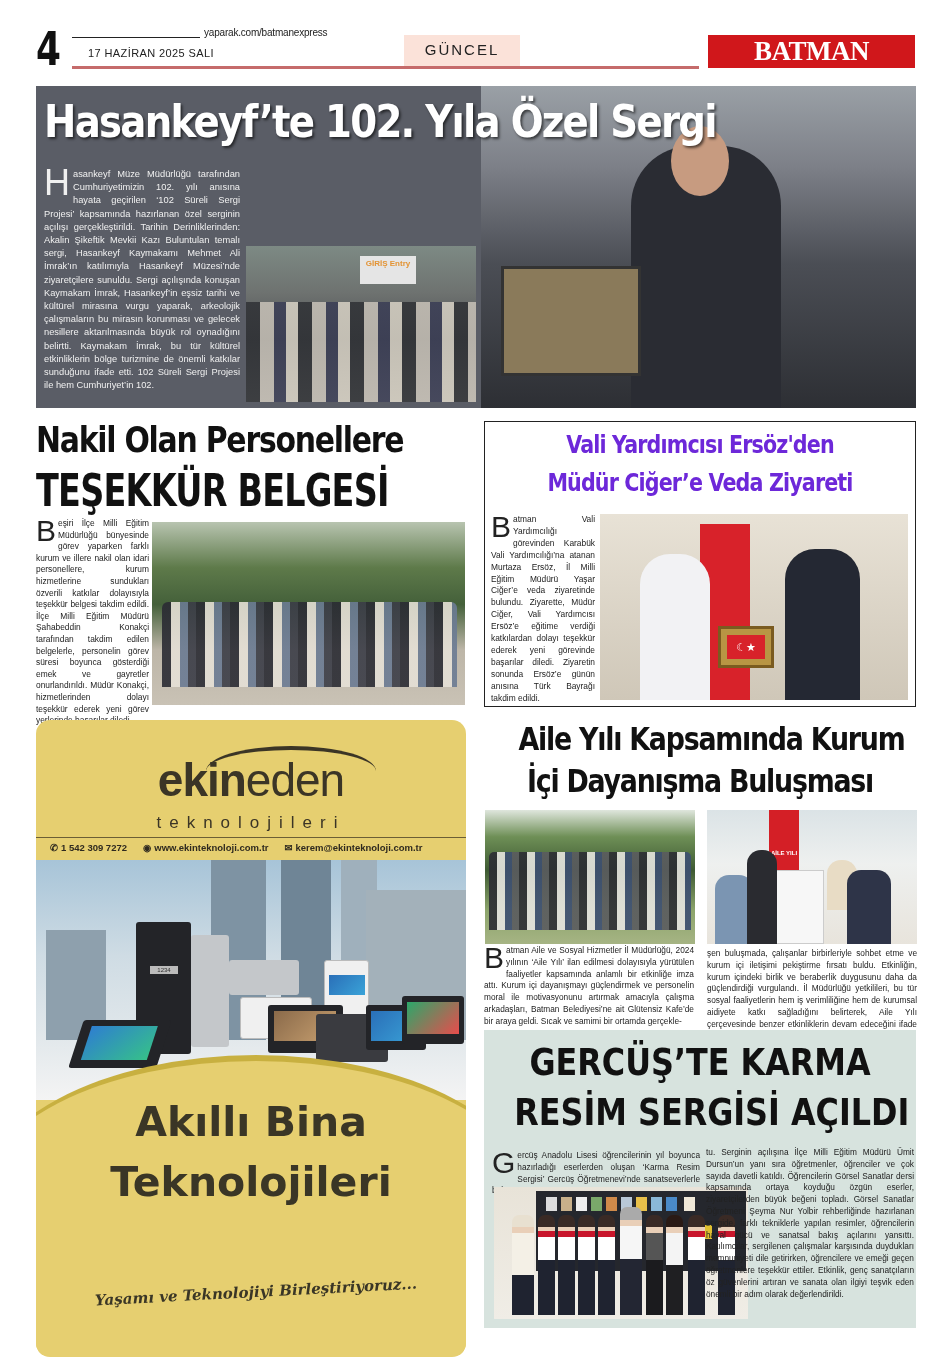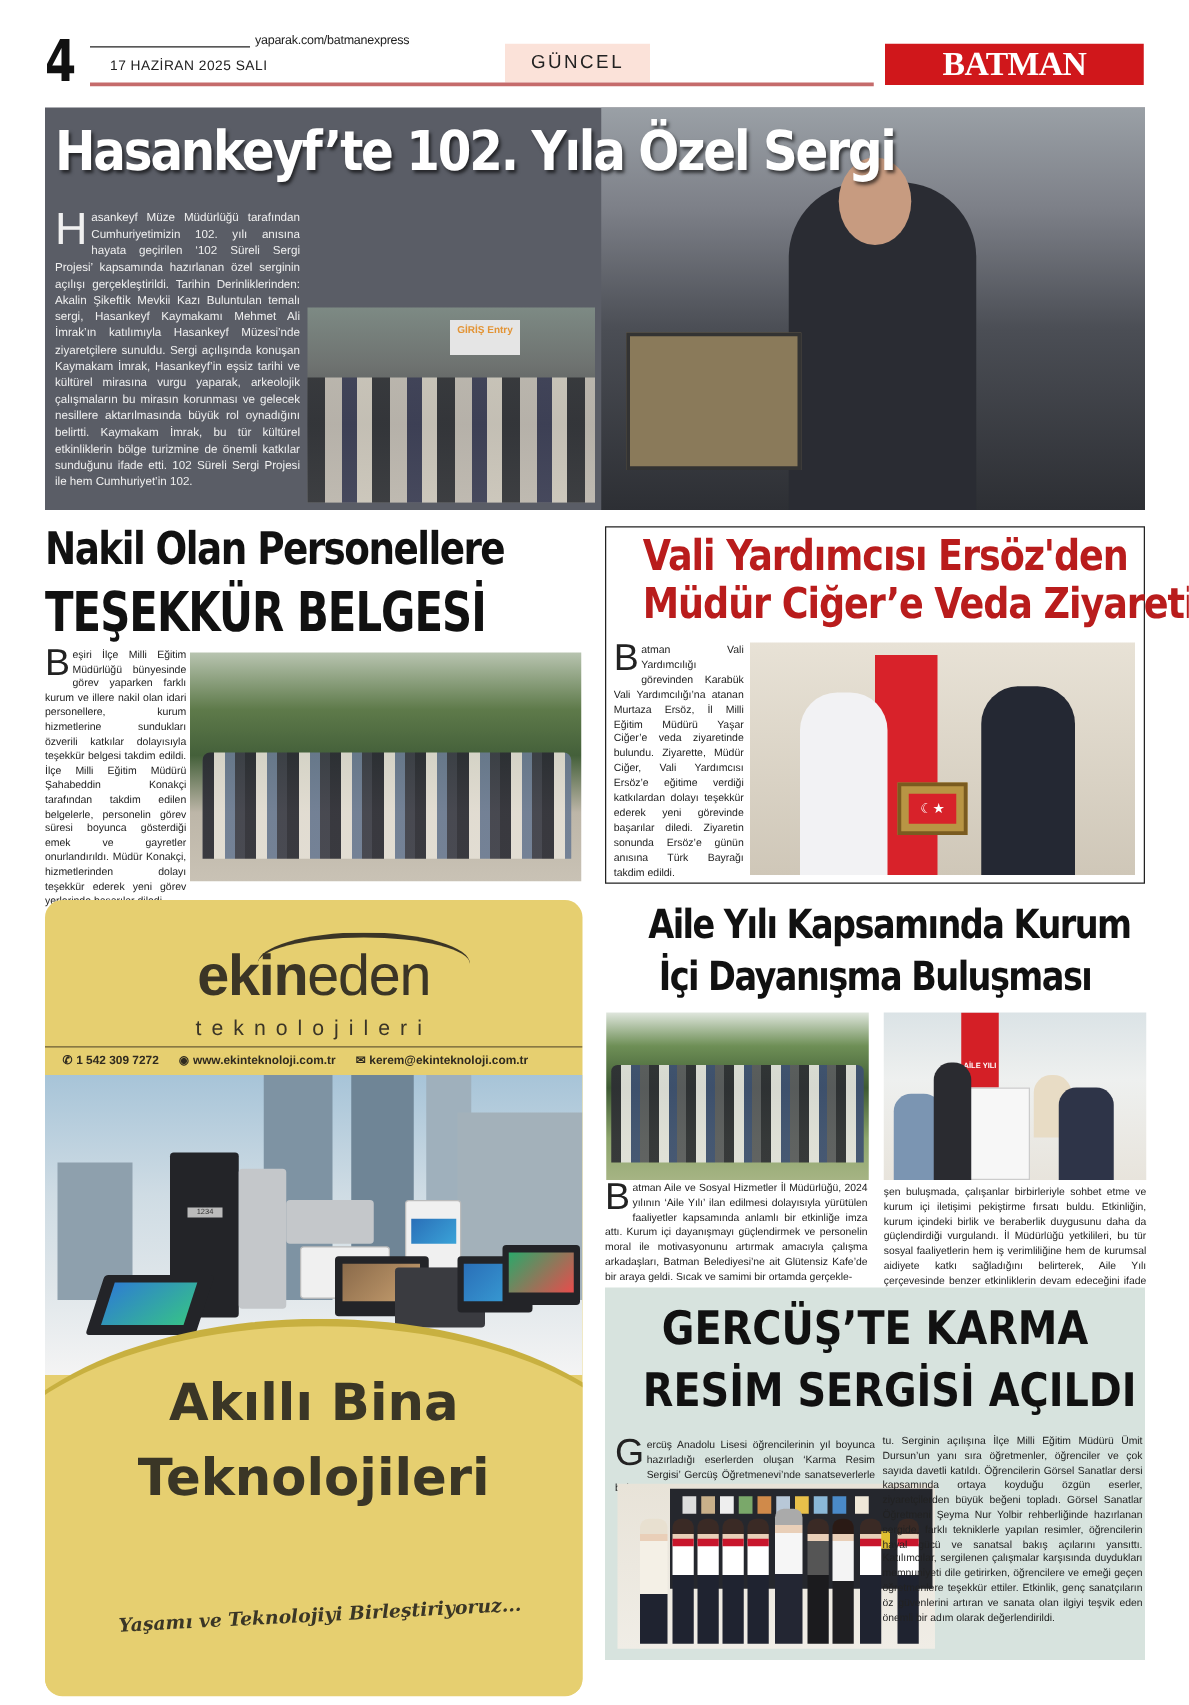--- a/index.html
+++ b/index.html
@@ -33,21 +33,21 @@
   .dropcap-dark { float: left; font-size: 30px; line-height: 23px; margin: 1px 2px 0 0; }
 
   
   .s2-title1 { position: absolute; left: 36px; top: 418px; font-family: "DejaVu Sans", sans-serif; font-weight: bold; font-size: 36px; line-height: 44px; letter-spacing: -1.5px; color: #111; white-space: nowrap; transform: scaleX(0.83); transform-origin: left top; }
   .s2-title2 { position: absolute; left: 36px; top: 466px; font-family: "DejaVu Sans", sans-serif; font-weight: bold; font-size: 44px; line-height: 50px; letter-spacing: -1px; color: #111; white-space: nowrap; transform: scaleX(0.76); transform-origin: left top; }
   .s2-text { position: absolute; left: 36px; top: 518px; width: 113px; font-size: 8.4px; line-height: 11.6px; color: #222; text-align: justify; }
   .s2-photo { position: absolute; left: 152px; top: 522px; width: 313px; height: 183px; background: linear-gradient(180deg, #b8c4b0 0%, #5e7a4a 25%, #44603a 45%, #bdb6a8 70%, #c9c2b5 100%); overflow: hidden; }
   .s2-photo .people { position: absolute; left: 10px; top: 80px; width: 295px; height: 85px; background: repeating-linear-gradient(90deg, #2a2b33 0 9px, #e5e0d6 9px 18px, #6b7b93 18px 26px, #3b3d47 26px 34px); opacity: 0.9; border-radius: 6px 6px 0 0; }
 
   .s3-box { position: absolute; left: 484px; top: 421px; width: 432px; height: 286px; border: 1.5px solid #222; }
-  .s3-title { position: absolute; left: 484px; top: 426px; width: 432px; text-align: center; font-family: "DejaVu Sans", sans-serif; font-weight: bold; font-size: 34px; line-height: 38px; letter-spacing: -1px; color: #b91c1c; }
+  .s3-title { position: absolute; left: 484px; top: 426px; width: 432px; text-align: center; font-family: "DejaVu Sans", sans-serif; font-weight: bold; font-size: 24px; line-height: 38px; letter-spacing: -1px; color: #6d28d9; }
   .s3-title span { display: block; transform: scaleX(0.86); white-space: nowrap; }
   .s3-text { position: absolute; left: 491px; top: 514px; width: 104px; font-size: 8.4px; line-height: 11.9px; color: #222; text-align: justify; }
   .s3-photo { position: absolute; left: 600px; top: 514px; width: 308px; height: 186px; background: linear-gradient(180deg, #e8e2d6 0%, #cfc7b8 100%); overflow: hidden; }
   .flag { position: absolute; left: 100px; top: 10px; width: 50px; height: 176px; background: #d8222a; }
   .man1 { position: absolute; left: 40px; top: 40px; width: 70px; height: 146px; background: #f2f2f4; border-radius: 30px 30px 0 0; }
   .man2 { position: absolute; left: 185px; top: 35px; width: 75px; height: 151px; background: #242833; border-radius: 30px 30px 0 0; }
   .frame { position: absolute; left: 118px; top: 112px; width: 56px; height: 42px; background: #b89544; border: 3px solid #7a5b20; }
   .frame::after { content: "☾★"; position: absolute; left: 6px; top: 6px; width: 38px; height: 24px; background: #d8222a; color: #fff; font-size: 11px; text-align: center; line-height: 24px; }
 
   

